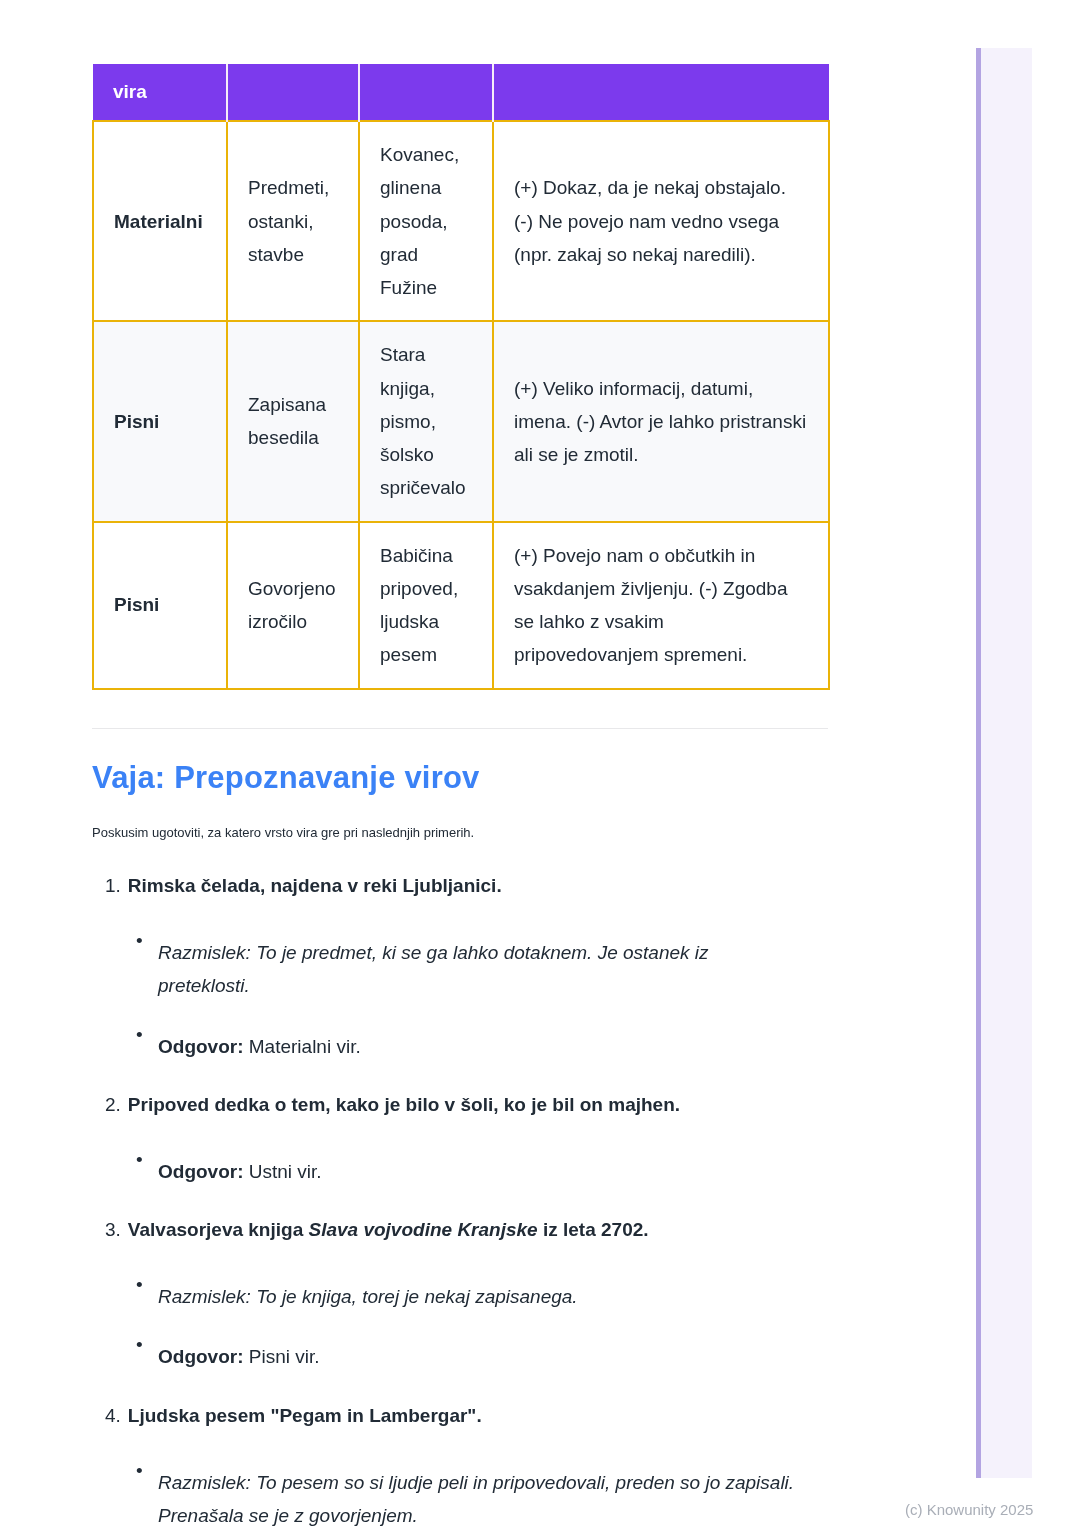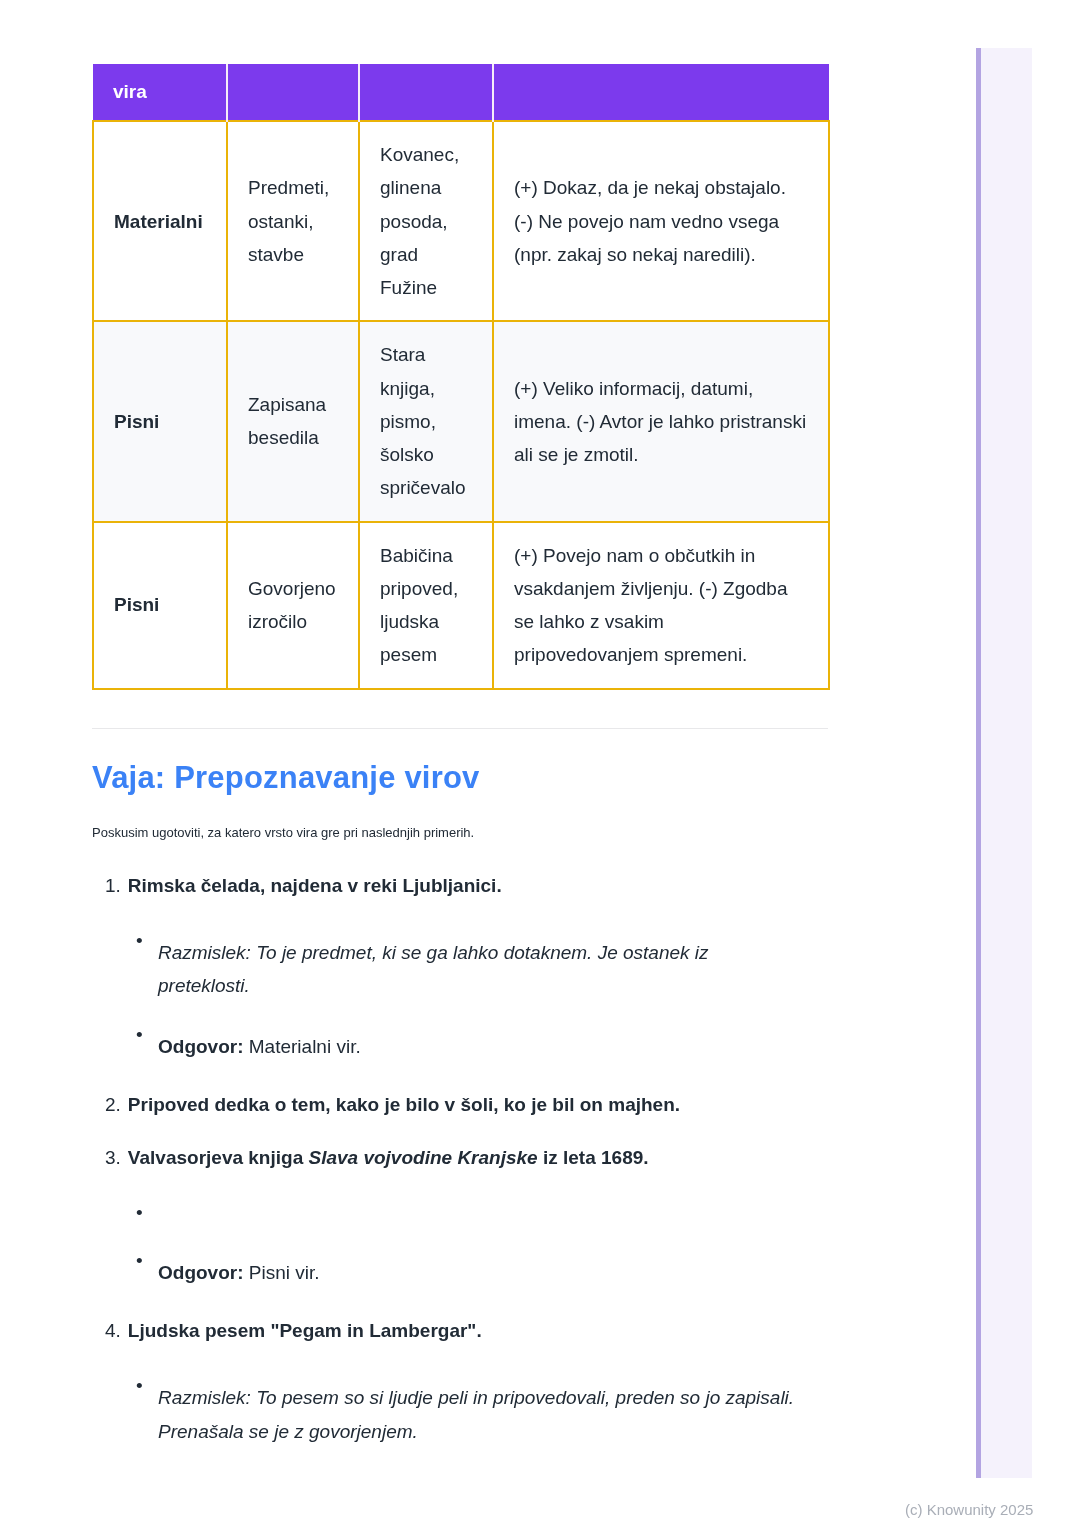--- a/index.html
+++ b/index.html
@@ -179,29 +179,34 @@
         <span class="dot"></span>
         <div class="btext"><strong>Odgovor:</strong> <span>Materialni vir.</span></div>
       </div>
     </div>
 
     <div class="exercise">
       <div class="ex-title">
         <span class="ex-num">2.</span>
         <span class="t"><span>Pripoved dedka o tem, kako je bilo v šoli, ko je bil on majhen.</span><span class="ital"></span><span></span></span>
       </div>
+      <div class="bullet">
+        <span class="dot"></span>
+        <div class="btext"><strong>Odgovor:</strong> <span>Ustni vir.</span></div>
+      </div>
     </div>
 
     <div class="exercise">
       <div class="ex-title">
         <span class="ex-num">3.</span>
-        <span class="t"><span>Valvasorjeva knjiga </span><span class="ital">Slava vojvodine Kranjske</span><span> iz leta 1689.</span></span>
-      </div>
-      <div class="bullet">
-        <span class="dot"></span>
+        <span class="t"><span>Valvasorjeva knjiga </span><span class="ital">Slava vojvodine Kranjske</span><span> iz leta 2702.</span></span>
+      </div>
+      <div class="bullet">
+        <span class="dot"></span>
+        <div class="btext italic">Razmislek: To je knjiga, torej je nekaj zapisanega.</div>
       </div>
       <div class="bullet">
         <span class="dot"></span>
         <div class="btext"><strong>Odgovor:</strong> <span>Pisni vir.</span></div>
       </div>
     </div>
 
     <div class="exercise">
       <div class="ex-title">
         <span class="ex-num">4.</span>

